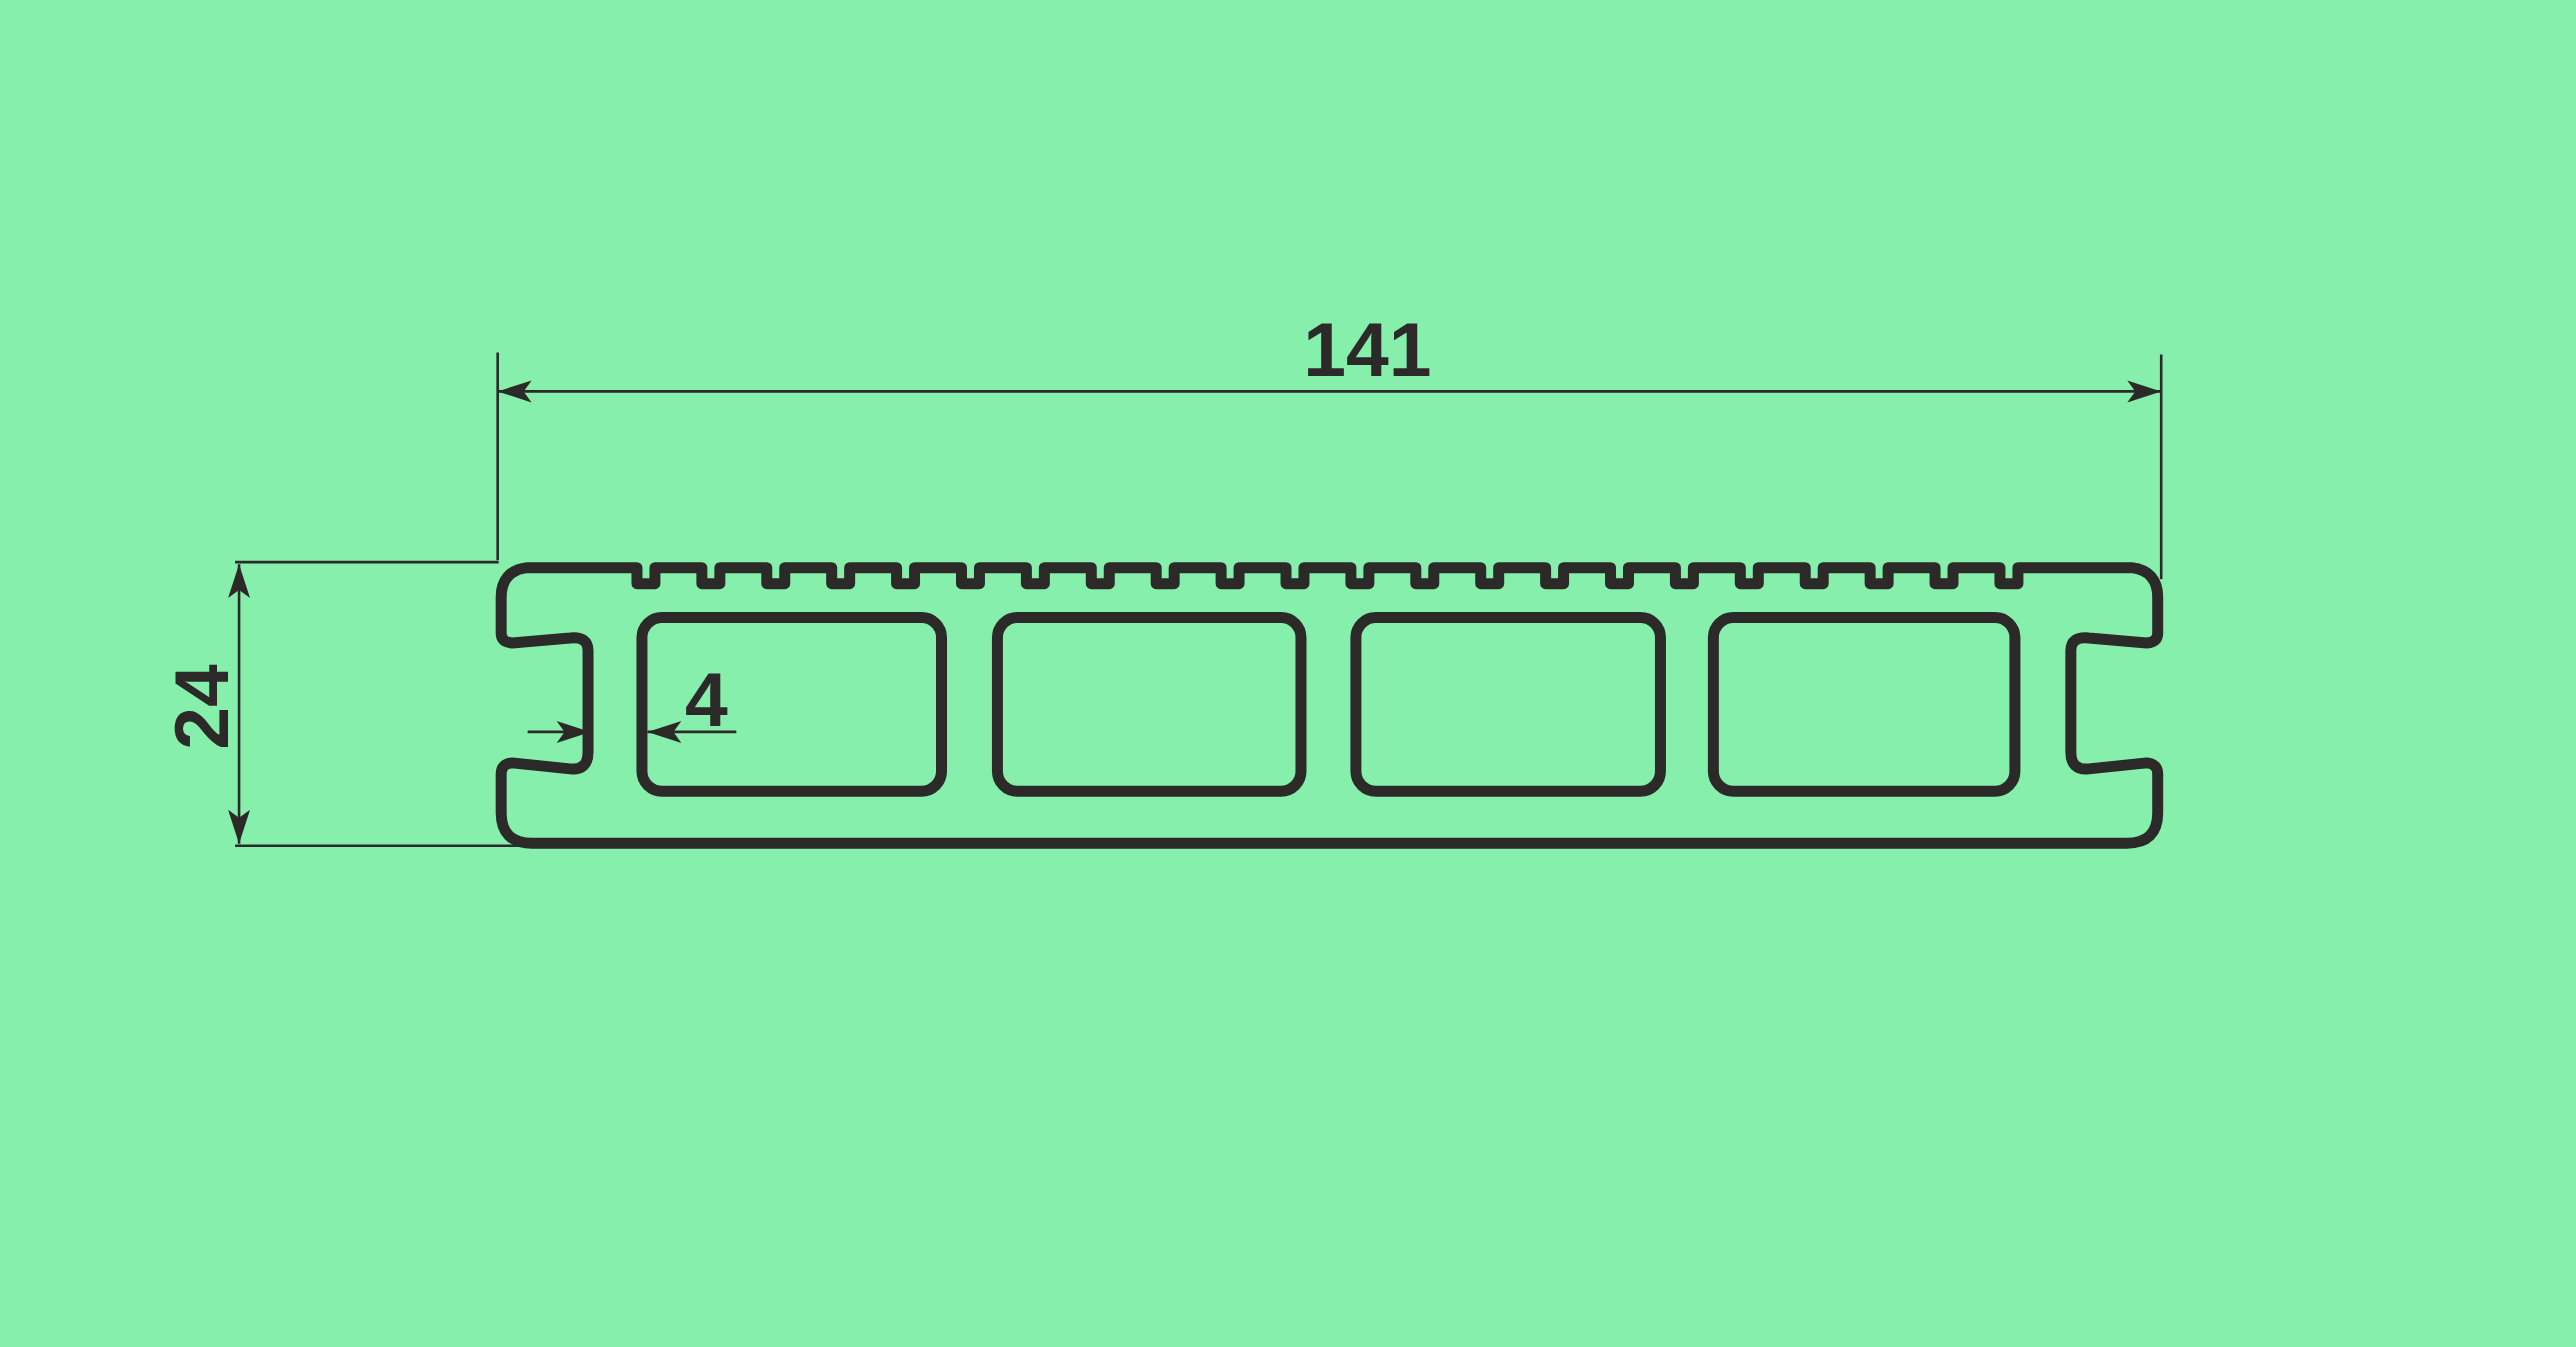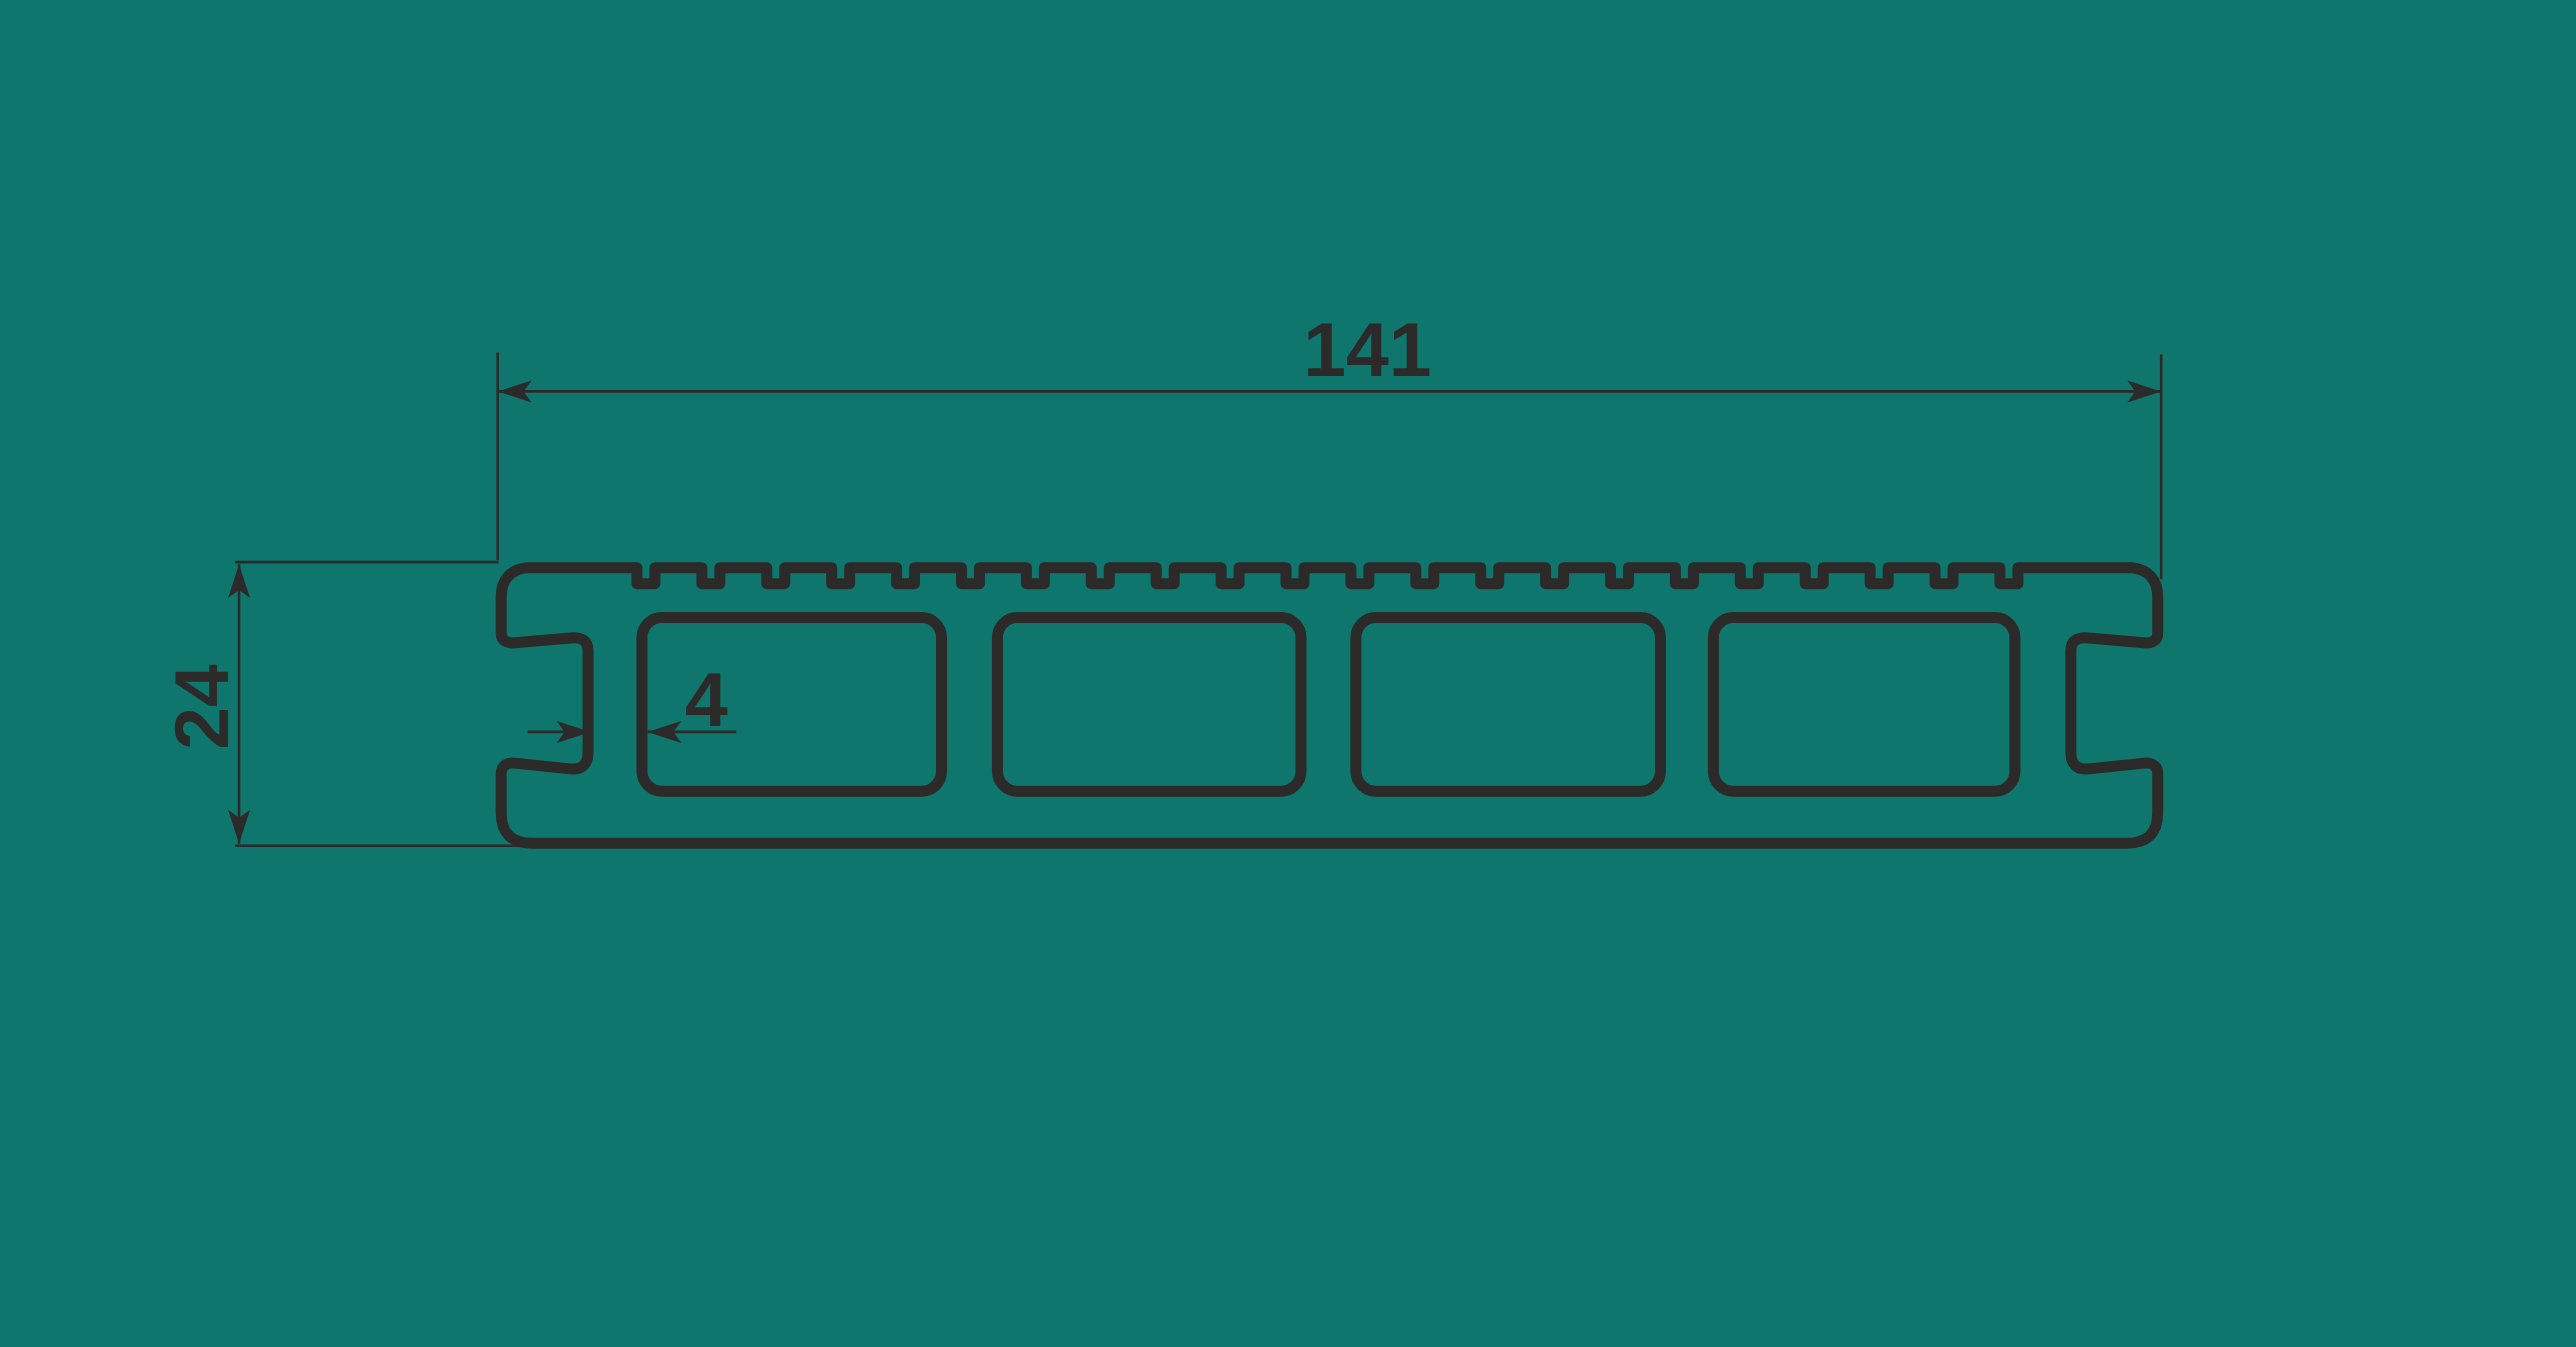--- a/index.html
+++ b/index.html
@@ -7,21 +7,21 @@
     padding: 0;
     background: #ffffff;
     width: 2576px;
     height: 1347px;
     overflow: hidden;
   }
   .canvas-wrap {
     position: relative;
     width: 2576px;
     height: 1347px;
-    background: #0f766e;
+    background: #86efac;
   }
   svg { display: block; }
   .profile-stroke {
     fill: none;
     stroke: #2b2a29;
     stroke-width: 11;
     stroke-linejoin: round;
     stroke-linecap: round;
   }
   .dim-stroke {

